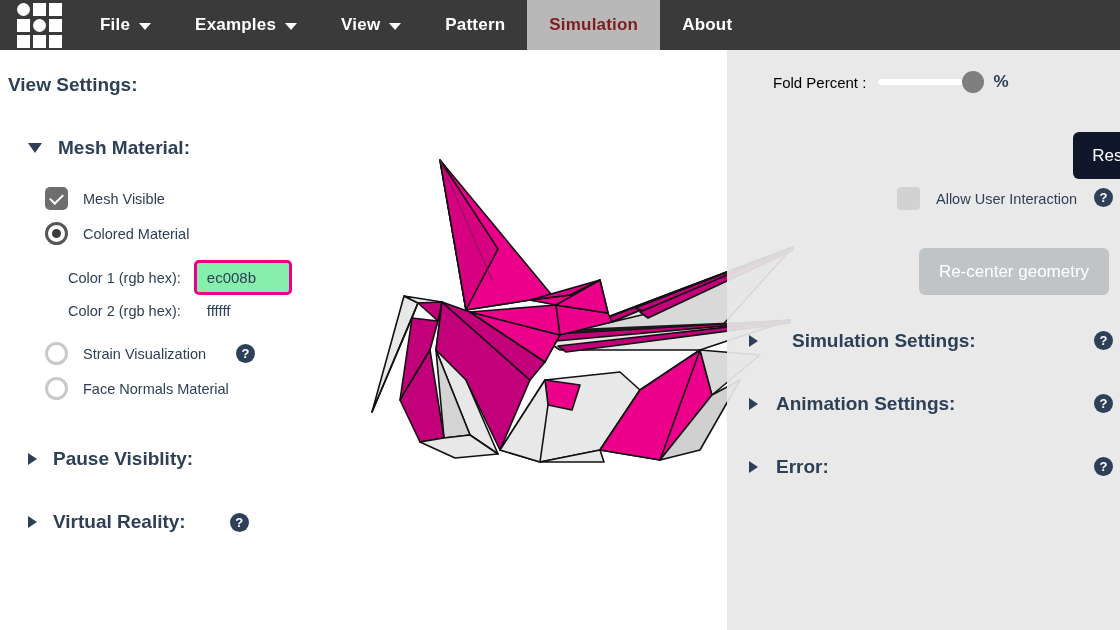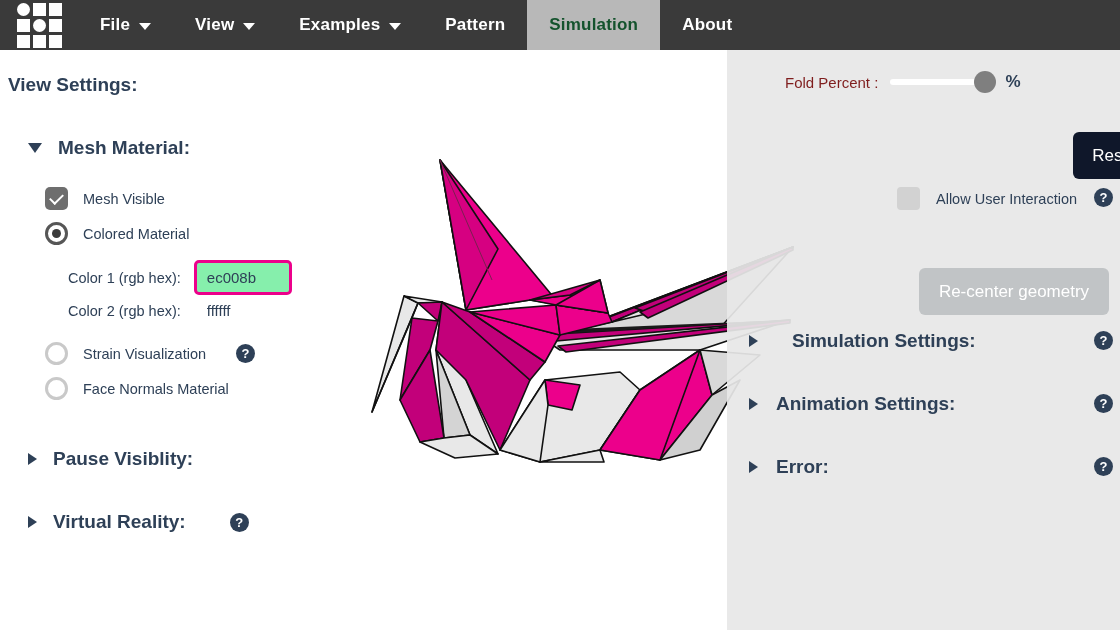--- a/index.html
+++ b/index.html
@@ -59,21 +59,21 @@
     font-size: 17px;
     font-weight: bold;
     letter-spacing: 0.2px;
     cursor: pointer;
     white-space: nowrap;
     height: 50px;
     box-sizing: border-box;
   }
   .nav-item.active {
     background: #b8b8b8;
-    color: #14532d;
+    color: #7f1d1d;
   }
   .caret-down {
     width: 0; height: 0;
     border-left: 6px solid transparent;
     border-right: 6px solid transparent;
     border-top: 7px solid #ffffff;
     margin-top: 2px;
   }
 
   
@@ -229,24 +229,23 @@
   }
   #fold-row {
     position: absolute;
     left: 46px; top: 20px;
     display: flex;
     align-items: center;
     gap: 0px;
   }
   #fold-label {
     font-size: 15px;
-    color: #7f1d1d;
+    color: #000000;
     white-space: nowrap;
     margin-right: 12px;
-    margin-left: 12px;
   }
   .slider {
     position: relative;
     width: 105px;
     height: 24px;
     display: flex;
     align-items: center;
     cursor: pointer;
   }
   .slider .track {
@@ -304,21 +303,20 @@
   #reset-btn {
     left: 298px; top: 82px;
     width: 83px; height: 47px;
     background: #0f172a;
     margin-left: 48px;
   }
   #recenter-btn {
     left: 192px; top: 198px;
     width: 190px; height: 47px;
     background: #c1c4c6;
-    margin-top: 20px;
   }
 
   #allow-row {
     position: absolute;
     left: 170px; top: 137px;
     display: flex;
     align-items: center;
   }
   .checkbox.empty {
     background: #d2d2d2;
@@ -416,25 +414,25 @@
       <div class="logo-cell"></div>
       <div class="logo-cell"></div>
     </div>
   </div>
   <div class="nav-items">
     <div class="nav-item">
       <span>File</span>
       <span class="caret-down"></span>
     </div>
     <div class="nav-item">
+      <span>Examples</span>
+      <span class="caret-down"></span>
+    </div>
+    <div class="nav-item">
       <span>View</span>
-      <span class="caret-down"></span>
-    </div>
-    <div class="nav-item">
-      <span>Examples</span>
       <span class="caret-down"></span>
     </div>
     <div class="nav-item">
       <span>Pattern</span>
     </div>
     <div class="nav-item active">
       <span>Simulation</span>
     </div>
     <div class="nav-item">
       <span>About</span>

